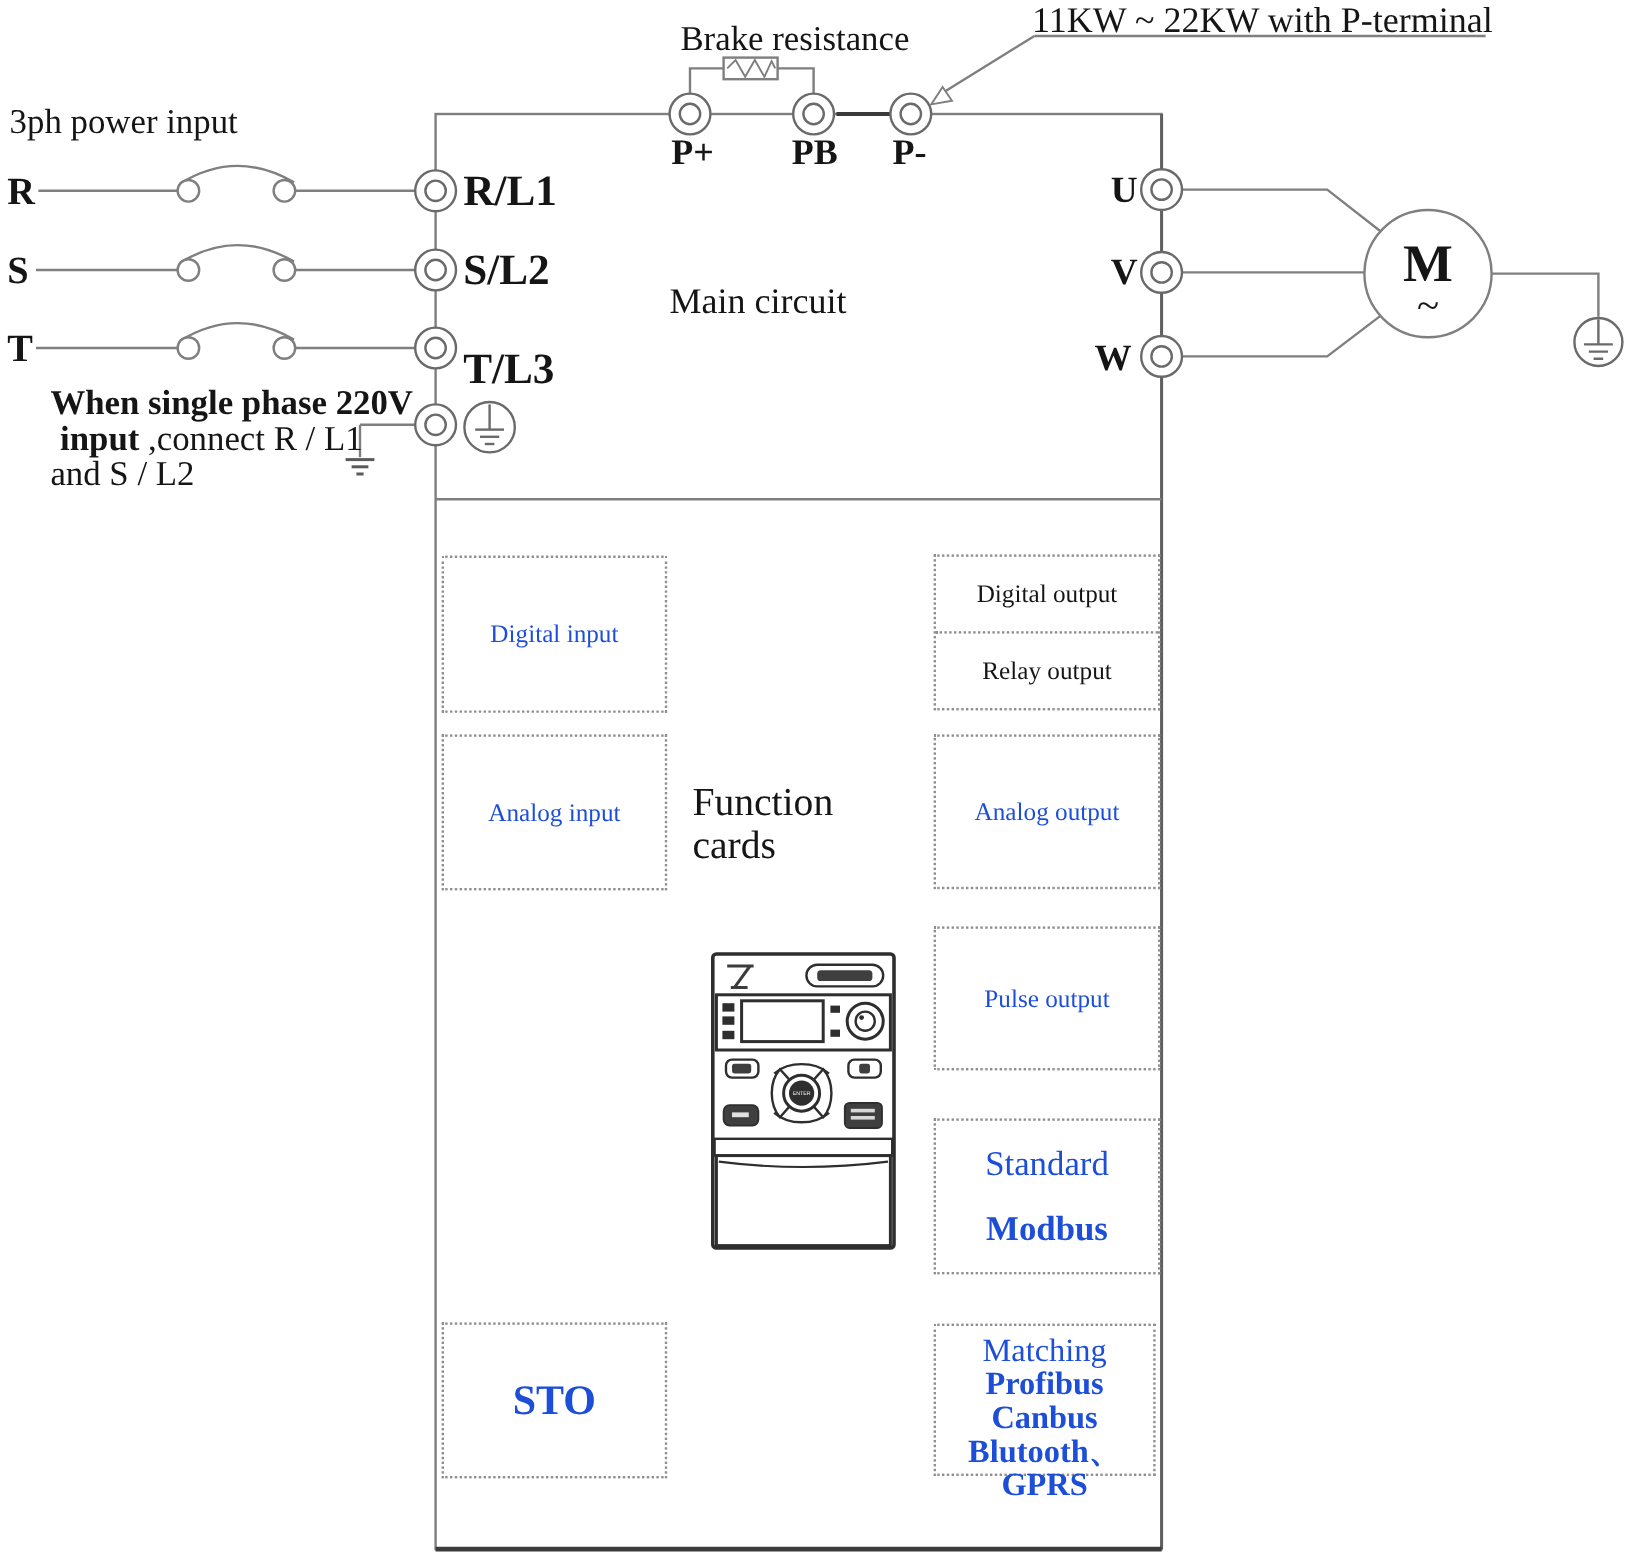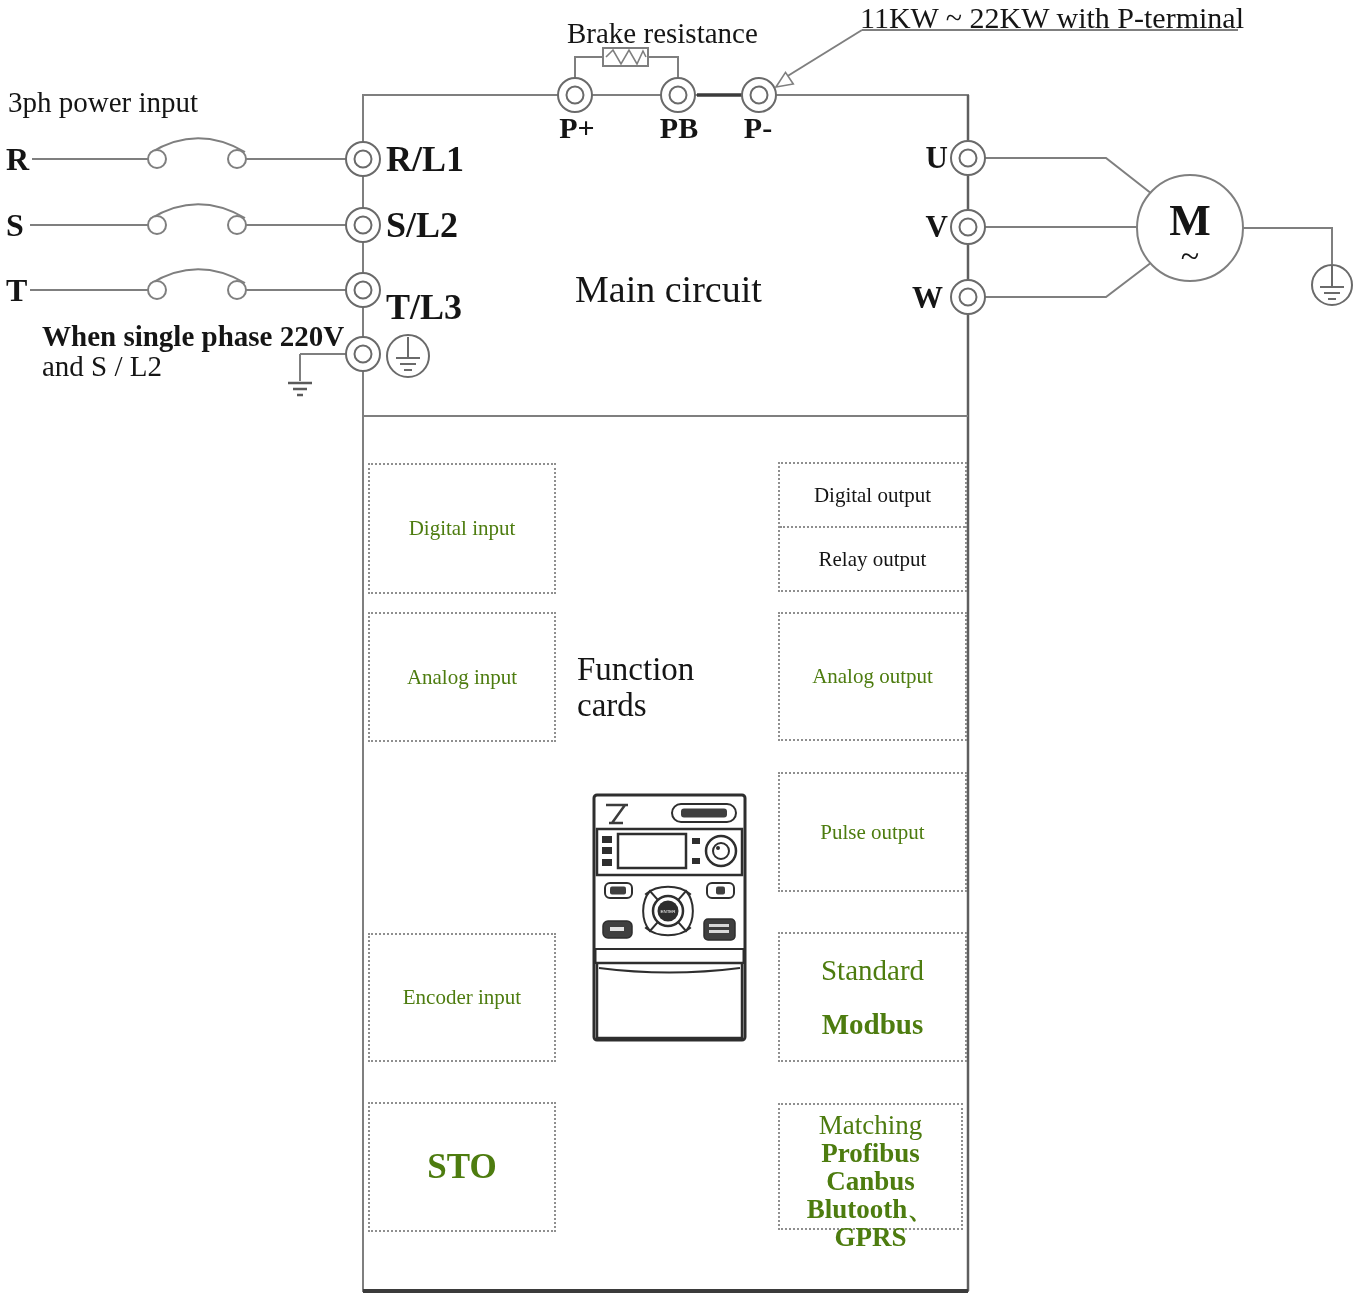--- a/index.html
+++ b/index.html
@@ -12,21 +12,21 @@
   .rowlab{height:34px;display:flex;align-items:center;font-weight:bold;font-size:32px;}
   .termlab{height:34px;display:flex;align-items:center;font-weight:bold;font-size:36px;}
   .dclab{transform:translateX(-50%);font-weight:bold;font-size:30px;}
   .uvwlab{width:50px;height:34px;display:flex;align-items:center;justify-content:flex-end;font-weight:bold;font-size:31px;}
   .bigserif{font-size:29px;}
   .note{font-size:29px;line-height:29.5px;}
   .note .b{font-weight:bold;}
   .dashedbox{
     position:absolute;z-index:2;border:2px dotted #8f8f8f;background:transparent;
     display:flex;align-items:center;justify-content:center;text-align:center;
-    font-size:21px;color:#4d7c0f;
+    font-size:21px;color:#1d4ed8;
   }
   .splitbox{position:absolute;z-index:2;border:2px dotted #8f8f8f;display:flex;flex-direction:column;}
   .splitcell{flex:1;display:flex;align-items:center;justify-content:center;font-size:21px;}
   .splitcell.first{border-bottom:2px dotted #8f8f8f;}
   .stacked{flex-direction:column;line-height:1.25;}
   .motorM{transform:translate(-50%,-50%);font-size:44px;font-weight:bold;}
   .motorT{transform:translate(-50%,-50%);font-size:34px;}
   #keypad{position:absolute;left:592px;top:793px;z-index:3;}
   #fncards{font-size:33px;line-height:36px;}
 </style>
@@ -160,52 +160,50 @@
   <div class="txt rowlab" style="left:6px;top:142px;">R</div>
   <div class="txt rowlab" style="left:6px;top:208px;">S</div>
   <div class="txt rowlab" style="left:6px;top:273px;">T</div>
 
   <div class="txt termlab" style="left:386px;top:142px;">R/L1</div>
   <div class="txt termlab" style="left:386px;top:208px;">S/L2</div>
   <div class="txt termlab" style="left:386px;top:290px;">T/L3</div>
 
   <div class="txt note" style="left:14px;top:322px;margin-left:28px;">
     <div class="b">When single phase 220V</div>
+    <div style="padding-left:8px;"><span class="b">input</span><span> ,connect R / L1</span></div>
     <div>and S / L2</div>
   </div>
 
   <div class="txt bigserif" style="left:567px;top:17px;">Brake resistance</div>
   <div class="txt" style="left:860px;top:1px;font-size:30px;">11KW ~ 22KW with P-terminal</div>
 
   <div class="txt dclab" style="left:577px;top:111px;">P+</div>
   <div class="txt dclab" style="left:679px;top:111px;">PB</div>
   <div class="txt dclab" style="left:758px;top:111px;">P-</div>
 
-  <div class="txt" style="left:575px;top:235px;font-size:38px;margin-top:32px;">Main circuit</div>
+  <div class="txt" style="left:558px;top:235px;font-size:30px;">Main circuit</div>
 
   <div class="txt uvwlab" style="left:898px;top:141px;">U</div>
   <div class="txt uvwlab" style="left:898px;top:210px;">V</div>
   <div class="txt uvwlab" style="left:893px;top:281px;">W</div>
 
   <div class="txt motorM" style="left:1190px;top:220px;">M</div>
   <div class="txt motorT" style="left:1190px;top:256px;">~</div>
 
   <div class="txt" id="fncards" style="left:577px;top:651px;">
     <div>Function</div>
     <div>cards</div>
   </div>
 
   <div class="dashedbox" style="left:368px;top:463px;width:184px;height:127px;">
     <span>Digital input</span>
   </div>
   <div class="dashedbox" style="left:368px;top:612px;width:184px;height:126px;">
     <span>Analog input</span>
-  </div>
-  <div class="dashedbox" style="left:368px;top:933px;width:184px;height:125px;">
-    <span>Encoder input</span>
   </div>
   <div class="dashedbox" style="left:368px;top:1102px;width:184px;height:126px;font-size:35px;font-weight:bold;">
     <span>STO</span>
   </div>
 
   <div class="splitbox" style="left:778px;top:462px;width:185px;height:126px;">
     <div class="splitcell first">Digital output</div>
     <div class="splitcell">Relay output</div>
   </div>
   <div class="dashedbox" style="left:778px;top:612px;width:185px;height:125px;">

